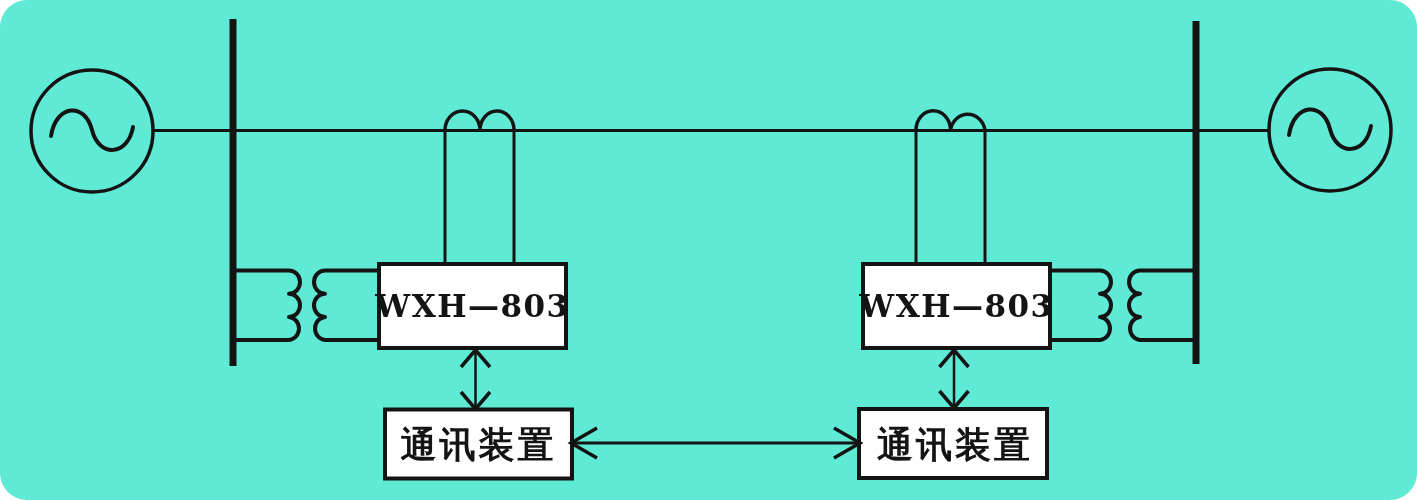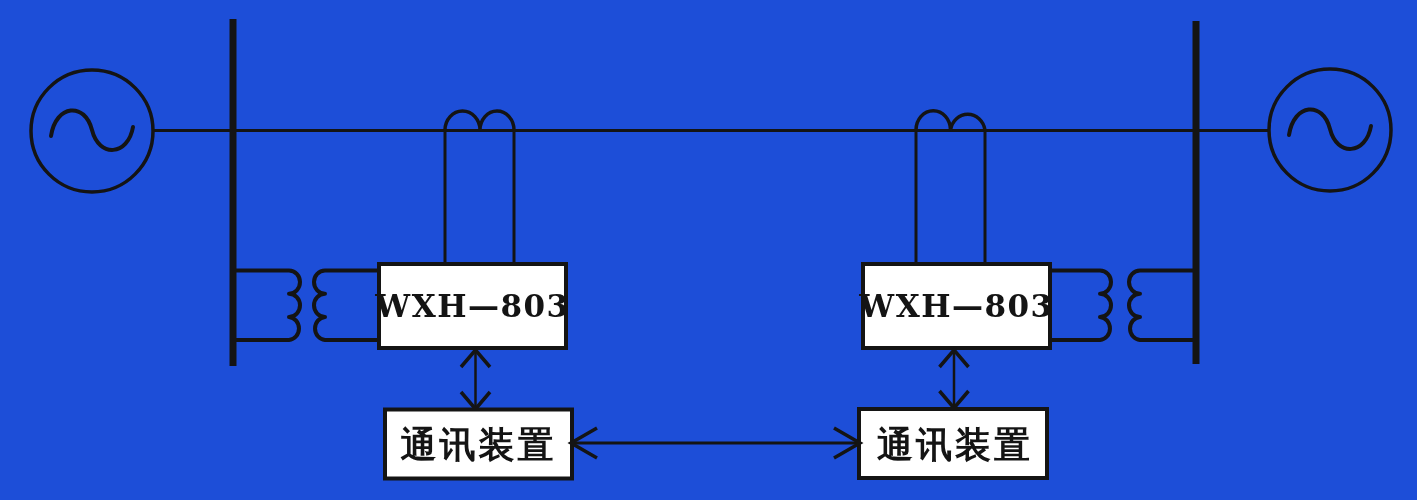--- a/index.html
+++ b/index.html
@@ -5,22 +5,23 @@
   html, body {
     margin: 0;
     padding: 0;
     background: #ffffff;
     font-family: "Liberation Sans", sans-serif;
   }
   .stage {
     position: relative;
     width: 1417px;
     height: 500px;
-    background: #1d4ed8;
+    background: #5eead4;
     overflow: hidden;
+    border-radius: 27px;
   }
   svg { display: block; }
   .ink-stroke {
     stroke: #141414;
     fill: none;
   }
   .box {
     fill: #ffffff;
     stroke: #141414;
     stroke-width: 4;

